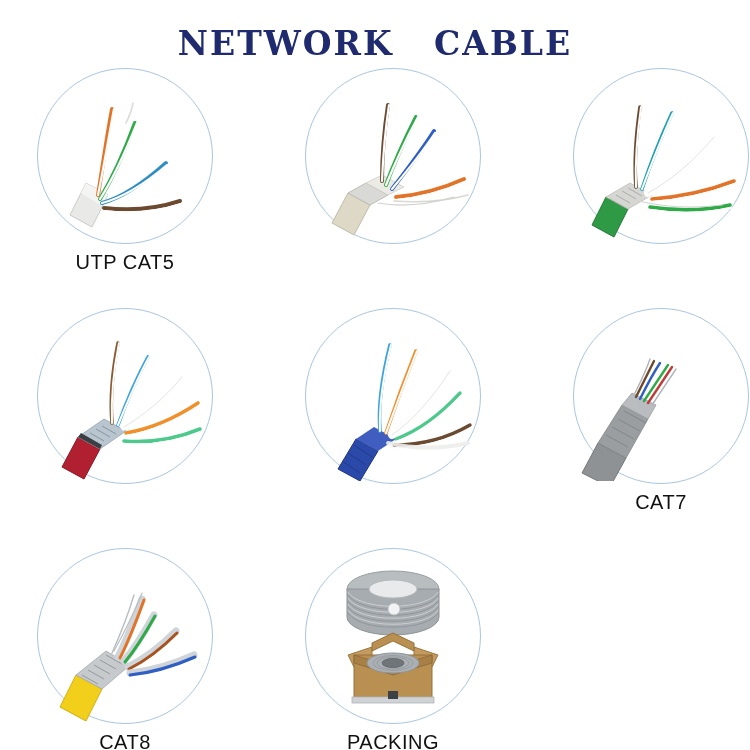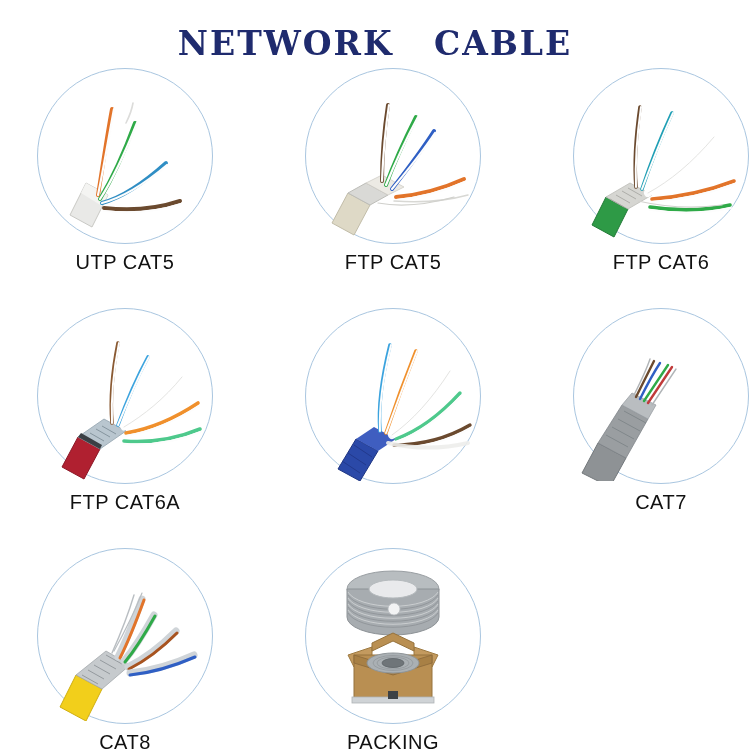--- a/index.html
+++ b/index.html
@@ -105,21 +105,20 @@
               <path d="M84 114 C 98 96, 112 78, 126 56" stroke="#2f5fc4" stroke-width="4"></path>
               <path d="M84 114 C 99 96, 113 79, 127 58" stroke="#fdfdfd" stroke-width="2.2"></path>
               <path d="M88 122 C 110 120, 134 114, 156 104" stroke="#e2742a" stroke-width="4"></path>
               <path d="M88 125 C 110 123, 134 117, 157 107" stroke="#fdfdfd" stroke-width="2.2"></path>
               <path d="M86 126 C 112 128, 138 126, 160 120" stroke="#d8d8d4" stroke-width="1.5"></path>
               <path d="M70 128 C 92 132, 118 130, 146 122" stroke="#d0d0cc" stroke-width="1.2"></path>
             </g>
           </g>
         </svg>
       </div>
-      <div class="cap">FTP CAT5</div>
     </div>
 
 
     <div class="cell">
       <div class="circle">
         <svg width="170" height="170" viewBox="0 0 170 170">
           <g transform="translate(0,4)">
             <path d="M16 150 L30 122 L52 134 L38 162 Z" fill="#2e9a46" stroke="#227a37" stroke-width="1"></path>
             <path d="M30 122 L52 134 L76 120 L54 108 Z" fill="#d6d6d2" stroke="#bcbcb8" stroke-width="0.8"></path>
             <path d="M34 124 L48 132 M40 120 L54 128 M46 116 L60 124 M52 113 L66 121" stroke="#a8a8a4" stroke-width="0.9"></path>
@@ -132,21 +131,20 @@
               <path d="M72 118 C 94 106, 116 88, 138 62" stroke="#e4e4e2" stroke-width="1"></path>
               <path d="M76 124 C 104 122, 132 116, 158 106" stroke="#e2742a" stroke-width="3.6"></path>
               <path d="M76 127 C 104 125, 132 119, 159 109" stroke="#fdfdfd" stroke-width="2"></path>
               <path d="M74 132 C 100 136, 128 136, 154 130" stroke="#2faa48" stroke-width="3.6"></path>
               <path d="M74 135 C 100 139, 128 139, 155 133" stroke="#fdfdfd" stroke-width="2"></path>
               <path d="M62 126 C 88 132, 116 134, 146 130" stroke="#d2d2ce" stroke-width="1.2"></path>
             </g>
           </g>
         </svg>
       </div>
-      <div class="cap">FTP CAT6</div>
     </div>
 
     <div class="cell">
       <div class="circle">
         <svg width="170" height="170" viewBox="0 0 170 170">
           <g transform="translate(0,4)">
             <path d="M22 152 L38 122 L60 134 L44 164 Z" fill="#b02030" stroke="#8c1827" stroke-width="1"></path>
             <path d="M38 122 L60 134 L86 116 L64 104 Z" fill="#b9c6cf" stroke="#93a3ae" stroke-width="0.8"></path>
             <path d="M44 122 L58 130 M50 118 L64 126 M56 114 L70 122 M62 111 L76 119" stroke="#7f8e99" stroke-width="0.9"></path>
             <path d="M38 122 L60 134 L62 130 L41 118 Z" fill="#3a3f44"></path>
@@ -158,21 +156,20 @@
               <path d="M84 112 C 104 100, 124 84, 142 62" stroke="#ffffff" stroke-width="7" opacity="0.95"></path>
               <path d="M84 112 C 104 100, 124 84, 142 62" stroke="#e4e4e2" stroke-width="1"></path>
               <path d="M86 118 C 110 114, 134 104, 158 88" stroke="#f0902c" stroke-width="3.6"></path>
               <path d="M86 121 C 110 117, 134 107, 159 91" stroke="#fdfdfd" stroke-width="2"></path>
               <path d="M84 126 C 110 128, 136 124, 160 114" stroke="#4ec98c" stroke-width="3.6"></path>
               <path d="M84 129 C 110 131, 136 127, 161 117" stroke="#fdfdfd" stroke-width="2"></path>
             </g>
           </g>
         </svg>
       </div>
-      <div class="cap">FTP CAT6A</div>
     </div>
 
     <div class="cell">
       <div class="circle">
         <svg width="170" height="170" viewBox="0 0 170 170">
           <g transform="translate(0,4)">
             <path d="M30 154 L48 124 L70 136 L52 166 Z" fill="#2b49a8" stroke="#1f3682" stroke-width="1"></path>
             <path d="M48 124 L70 136 L88 124 L66 112 Z" fill="#3f5ec0"></path>
             <path d="M34 146 L52 158 M40 138 L58 150 M46 130 L64 142" stroke="#22398c" stroke-width="1"></path>
             <g stroke-linecap="round" fill="none">

